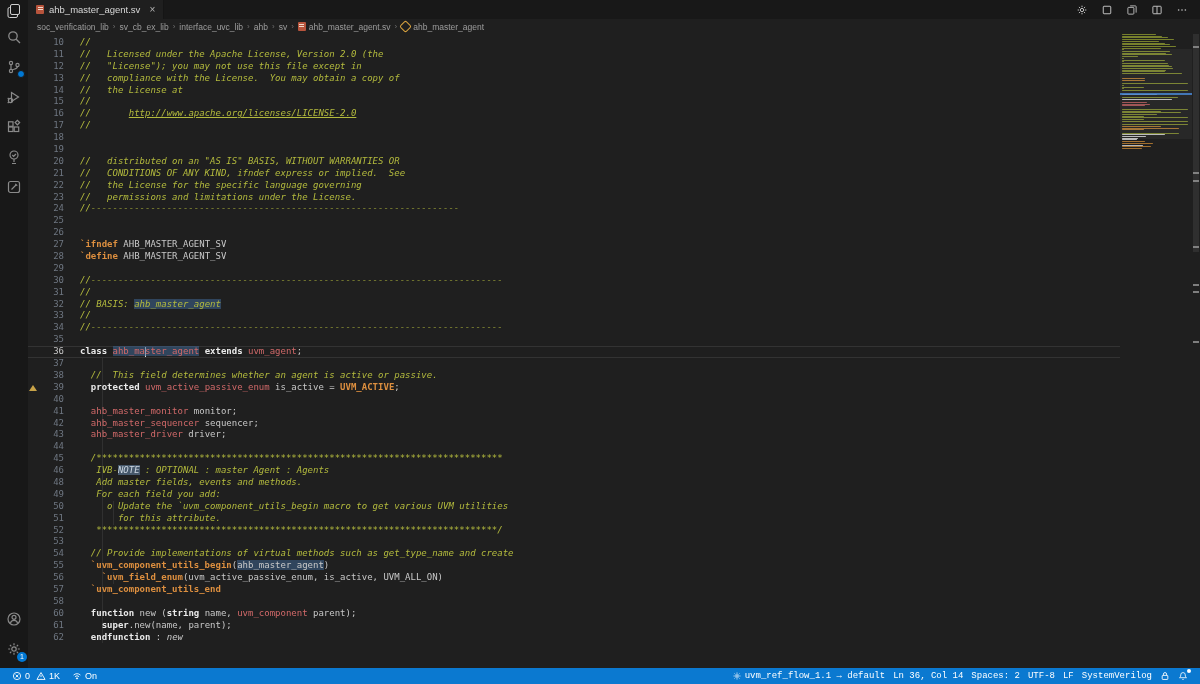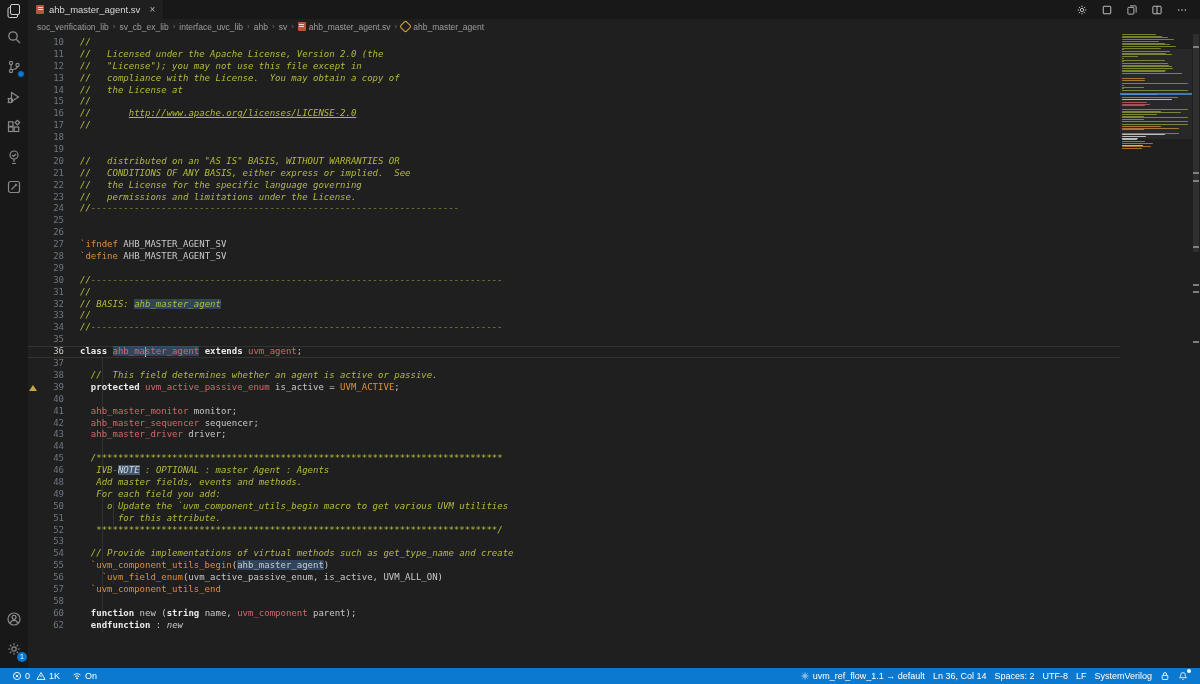--- a/index.html
+++ b/index.html
@@ -51,21 +51,21 @@
   .code-line .src { margin-left:16px; position:relative; }
   .code-line.current .num { color:#c6c6c6; }
   .code-line.current::before { content:""; position:absolute; left:0; right:0; top:0; bottom:0;
        border-top:1px solid rgba(255,255,255,0.09); border-bottom:1px solid rgba(255,255,255,0.09); pointer-events:none; }
   .tri-marker { position:absolute; left:1px; top:3px; width:0; height:0;
        border-left:4px solid transparent; border-right:4px solid transparent; border-bottom:6px solid #c8a348; }
   .guide { position:absolute; top:0; bottom:0; width:1px; background:rgba(255,255,255,0.08); }
 
   .t-cm  { color:#b3ba3d; font-style:italic; }
   .t-link{ color:#b3ba3d; font-style:italic; text-decoration:underline; }
-  .t-mc  { color:#dd8f3f; font-weight:normal; }
+  .t-mc  { color:#dd8f3f; font-weight:bold; }
   .t-kw  { color:#eaeaea; font-weight:bold; }
   .t-ty  { color:#d16969; }
   .t-tx  { color:#c8c8c8; }
   .t-it  { color:#c8c8c8; font-style:italic; }
   .t-hlty{ color:#d16969; background:rgba(62,100,143,0.55); }
   .t-hltx{ color:#c8c8c8; background:rgba(62,100,143,0.55); }
   .t-hlcm{ color:#b3ba3d; font-style:italic; background:rgba(62,100,143,0.55); }
   .t-note{ color:#cdd7e2; background:#46586b; font-style:italic; }
   .t-cur { display:inline-block; width:1px; height:10px; margin:0 -0.5px; background:#e0e0e0; vertical-align:middle; }
 
@@ -75,21 +75,21 @@
   .mm-current { position:absolute; left:0; right:0; height:1.6px; background:#3f7fce; opacity:0.85; }
   .mm-slider { position:absolute; left:0; right:0; background:rgba(255,255,255,0.045); }
   .scrollbar { position:absolute; right:0; top:0; width:8px; bottom:0; }
   .sb-slider { position:absolute; left:1px; width:6px; background:rgba(121,121,121,0.18); }
   .sb-mark { position:absolute; left:1px; width:6px; height:2px; background:#8f8f8f; opacity:0.85; }
 
   
   .statusbar { position:absolute; left:0; right:0; bottom:0; height:16px; background:#0b79d0;
                color:#ffffff; font-size:9px; display:flex; align-items:center; padding:0 8px; gap:4px; }
   .sb-group { display:flex; align-items:center; gap:3px; padding:0 4px; height:16px; cursor:pointer; }
-  .sb-right { margin-left:auto; display:flex; align-items:center; }
+  .sb-right { margin-left:auto; display:flex; align-items:center;font-family:Liberation Mono, monospace; }
   .statusbar svg { width:10px; height:10px; display:block; }
 </style>
 </head>
 <body>
 
 <div class="root">
 
   <div class="activitybar">
     <div class="act-icon first">
       <svg viewBox="0 0 16 16" fill="none" stroke="currentColor">
@@ -224,21 +224,21 @@
         <div class="code-line"><span class="marker"></span><span class="num">11</span><span class="src"><span class="t-cm">//   Licensed under the Apache License, Version 2.0 (the</span></span></div>
         <div class="code-line"><span class="marker"></span><span class="num">12</span><span class="src"><span class="t-cm">//   "License"); you may not use this file except in</span></span></div>
         <div class="code-line"><span class="marker"></span><span class="num">13</span><span class="src"><span class="t-cm">//   compliance with the License.  You may obtain a copy of</span></span></div>
         <div class="code-line"><span class="marker"></span><span class="num">14</span><span class="src"><span class="t-cm">//   the License at</span></span></div>
         <div class="code-line"><span class="marker"></span><span class="num">15</span><span class="src"><span class="t-cm">//</span></span></div>
         <div class="code-line"><span class="marker"></span><span class="num">16</span><span class="src"><span class="t-cm">//       </span><span class="t-link">http://www.apache.org/licenses/LICENSE-2.0</span></span></div>
         <div class="code-line"><span class="marker"></span><span class="num">17</span><span class="src"><span class="t-cm">//</span></span></div>
         <div class="code-line"><span class="marker"></span><span class="num">18</span></div>
         <div class="code-line"><span class="marker"></span><span class="num">19</span></div>
         <div class="code-line"><span class="marker"></span><span class="num">20</span><span class="src"><span class="t-cm">//   distributed on an "AS IS" BASIS, WITHOUT WARRANTIES OR</span></span></div>
-        <div class="code-line"><span class="marker"></span><span class="num">21</span><span class="src"><span class="t-cm">//   CONDITIONS OF ANY BASIS, either express or implied.  See</span></span></div>
+        <div class="code-line"><span class="marker"></span><span class="num">21</span><span class="src"><span class="t-cm">//   CONDITIONS OF ANY KIND, ifndef express or implied.  See</span></span></div>
         <div class="code-line"><span class="marker"></span><span class="num">22</span><span class="src"><span class="t-cm">//   the License for the specific language governing</span></span></div>
         <div class="code-line"><span class="marker"></span><span class="num">23</span><span class="src"><span class="t-cm">//   permissions and limitations under the License.</span></span></div>
         <div class="code-line"><span class="marker"></span><span class="num">24</span><span class="src"><span class="t-cm">//--------------------------------------------------------------------</span></span></div>
         <div class="code-line"><span class="marker"></span><span class="num">25</span><span class="src"></span></div>
         <div class="code-line"><span class="marker"></span><span class="num">26</span><span class="src"></span></div>
         <div class="code-line"><span class="marker"></span><span class="num">27</span><span class="src"><span class="t-mc">`ifndef</span><span class="t-tx"> AHB_MASTER_AGENT_SV</span></span></div>
         <div class="code-line"><span class="marker"></span><span class="num">28</span><span class="src"><span class="t-mc">`define</span><span class="t-tx"> AHB_MASTER_AGENT_SV</span></span></div>
         <div class="code-line"><span class="marker"></span><span class="num">29</span><span class="src"></span></div>
         <div class="code-line"><span class="marker"></span><span class="num">30</span><span class="src"><span class="t-cm">//----------------------------------------------------------------------------</span></span></div>
         <div class="code-line"><span class="marker"></span><span class="num">31</span><span class="src"><span class="t-cm">//</span></span></div>
@@ -262,20 +262,21 @@
         <div class="code-line"><span class="marker"></span><span class="num">50</span><span class="src"><span class="t-cm">     o Update the `uvm_component_utils_begin macro to get various UVM utilities</span></span><span class="guide" style="left: 74px;"></span><span class="guide" style="left: 85px;"></span></div>
         <div class="code-line"><span class="marker"></span><span class="num">51</span><span class="src"><span class="t-cm">       for this attribute.</span></span><span class="guide" style="left: 74px;"></span><span class="guide" style="left: 85px;"></span></div>
         <div class="code-line"><span class="marker"></span><span class="num">52</span><span class="src"><span class="t-cm">   **************************************************************************/</span></span><span class="guide" style="left: 74px;"></span></div>
         <div class="code-line"><span class="marker"></span><span class="num">53</span><span class="src"></span><span class="guide" style="left: 74px;"></span></div>
         <div class="code-line"><span class="marker"></span><span class="num">54</span><span class="src"><span class="t-cm">  // Provide implementations of virtual methods such as get_type_name and create</span></span><span class="guide" style="left: 74px;"></span></div>
         <div class="code-line"><span class="marker"></span><span class="num">55</span><span class="src"><span class="t-mc">  `uvm_component_utils_begin</span><span class="t-tx">(</span><span class="t-hltx">ahb_master_agent</span><span class="t-tx">)</span></span><span class="guide" style="left: 74px;"></span></div>
         <div class="code-line"><span class="marker"></span><span class="num">56</span><span class="src"><span class="t-mc">    `uvm_field_enum</span><span class="t-tx">(uvm_active_passive_enum, is_active, UVM_ALL_ON)</span></span><span class="guide" style="left: 74px;"></span><span class="guide" style="left: 85px;"></span></div>
         <div class="code-line"><span class="marker"></span><span class="num">57</span><span class="src"><span class="t-mc">  `uvm_component_utils_end</span></span><span class="guide" style="left: 74px;"></span></div>
         <div class="code-line"><span class="marker"></span><span class="num">58</span><span class="src"></span><span class="guide" style="left: 74px;"></span></div>
         <div class="code-line"><span class="marker"></span><span class="num">60</span><span class="src"><span class="t-kw">  function</span><span class="t-tx"> new (</span><span class="t-kw">string</span><span class="t-tx"> name, </span><span class="t-ty">uvm_component</span><span class="t-tx"> parent);</span></span><span class="guide" style="left: 74px;"></span></div>
+        <div class="code-line"><span class="marker"></span><span class="num">61</span><span class="src"><span class="t-kw">    super</span><span class="t-tx">.new(name, parent);</span></span><span class="guide" style="left: 74px;"></span><span class="guide" style="left: 85px;"></span></div>
         <div class="code-line"><span class="marker"></span><span class="num">62</span><span class="src"><span class="t-kw">  endfunction</span><span class="t-tx"> : </span><span class="t-it">new</span></span><span class="guide" style="left: 74px;"></span></div>
       </div>
     <div class="minimap">
         <div class="mm-line" style="top: 0px; height: 1.1px; width: 34px; background: rgb(119, 128, 44);"></div>
         <div class="mm-line" style="top: 1.7px; height: 1.1px; width: 39.95px; background: rgb(119, 128, 44);"></div>
         <div class="mm-line" style="top: 3.4px; height: 1.1px; width: 45.9px; background: rgb(119, 128, 44);"></div>
         <div class="mm-line" style="top: 5.1px; height: 1.1px; width: 51.85px; background: rgb(119, 128, 44);"></div>
         <div class="mm-line" style="top: 6.8px; height: 1.1px; width: 36.55px; background: rgb(119, 128, 44);"></div>
         <div class="mm-line" style="top: 8.5px; height: 1.1px; width: 42.5px; background: rgb(119, 128, 44);"></div>
         <div class="mm-line" style="top: 10.2px; height: 1.1px; width: 48.45px; background: rgb(119, 128, 44);"></div>

